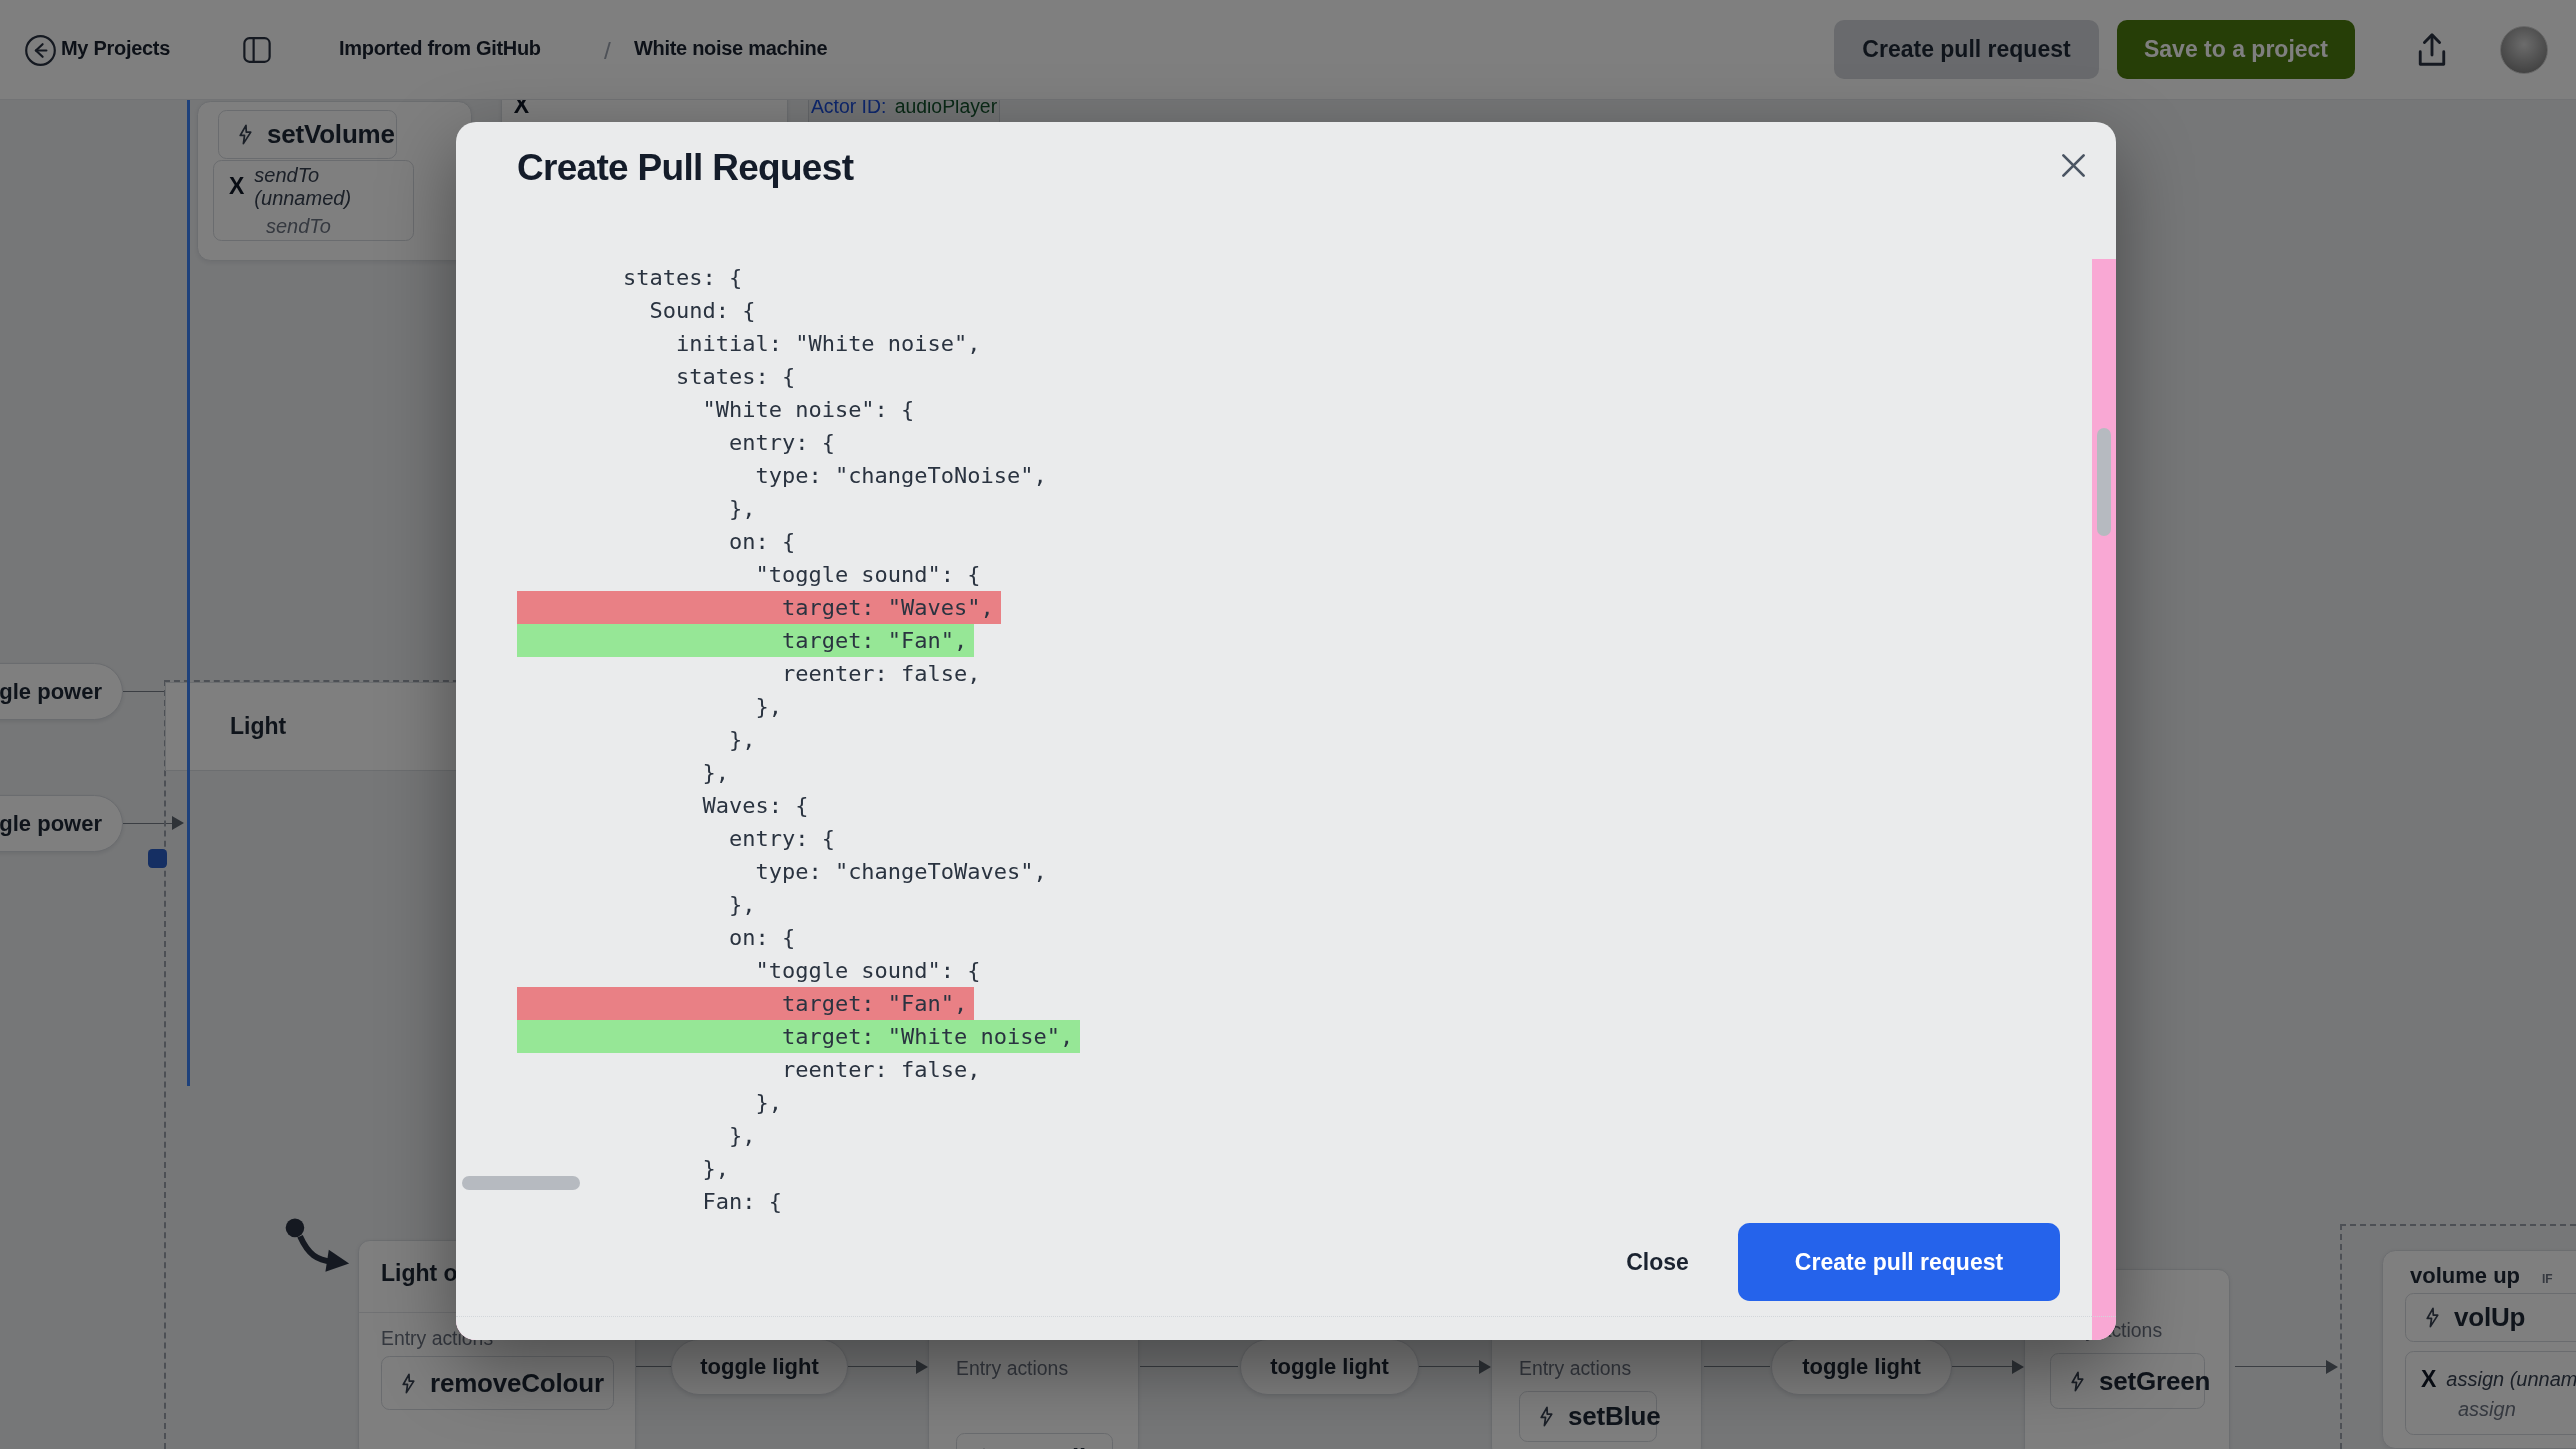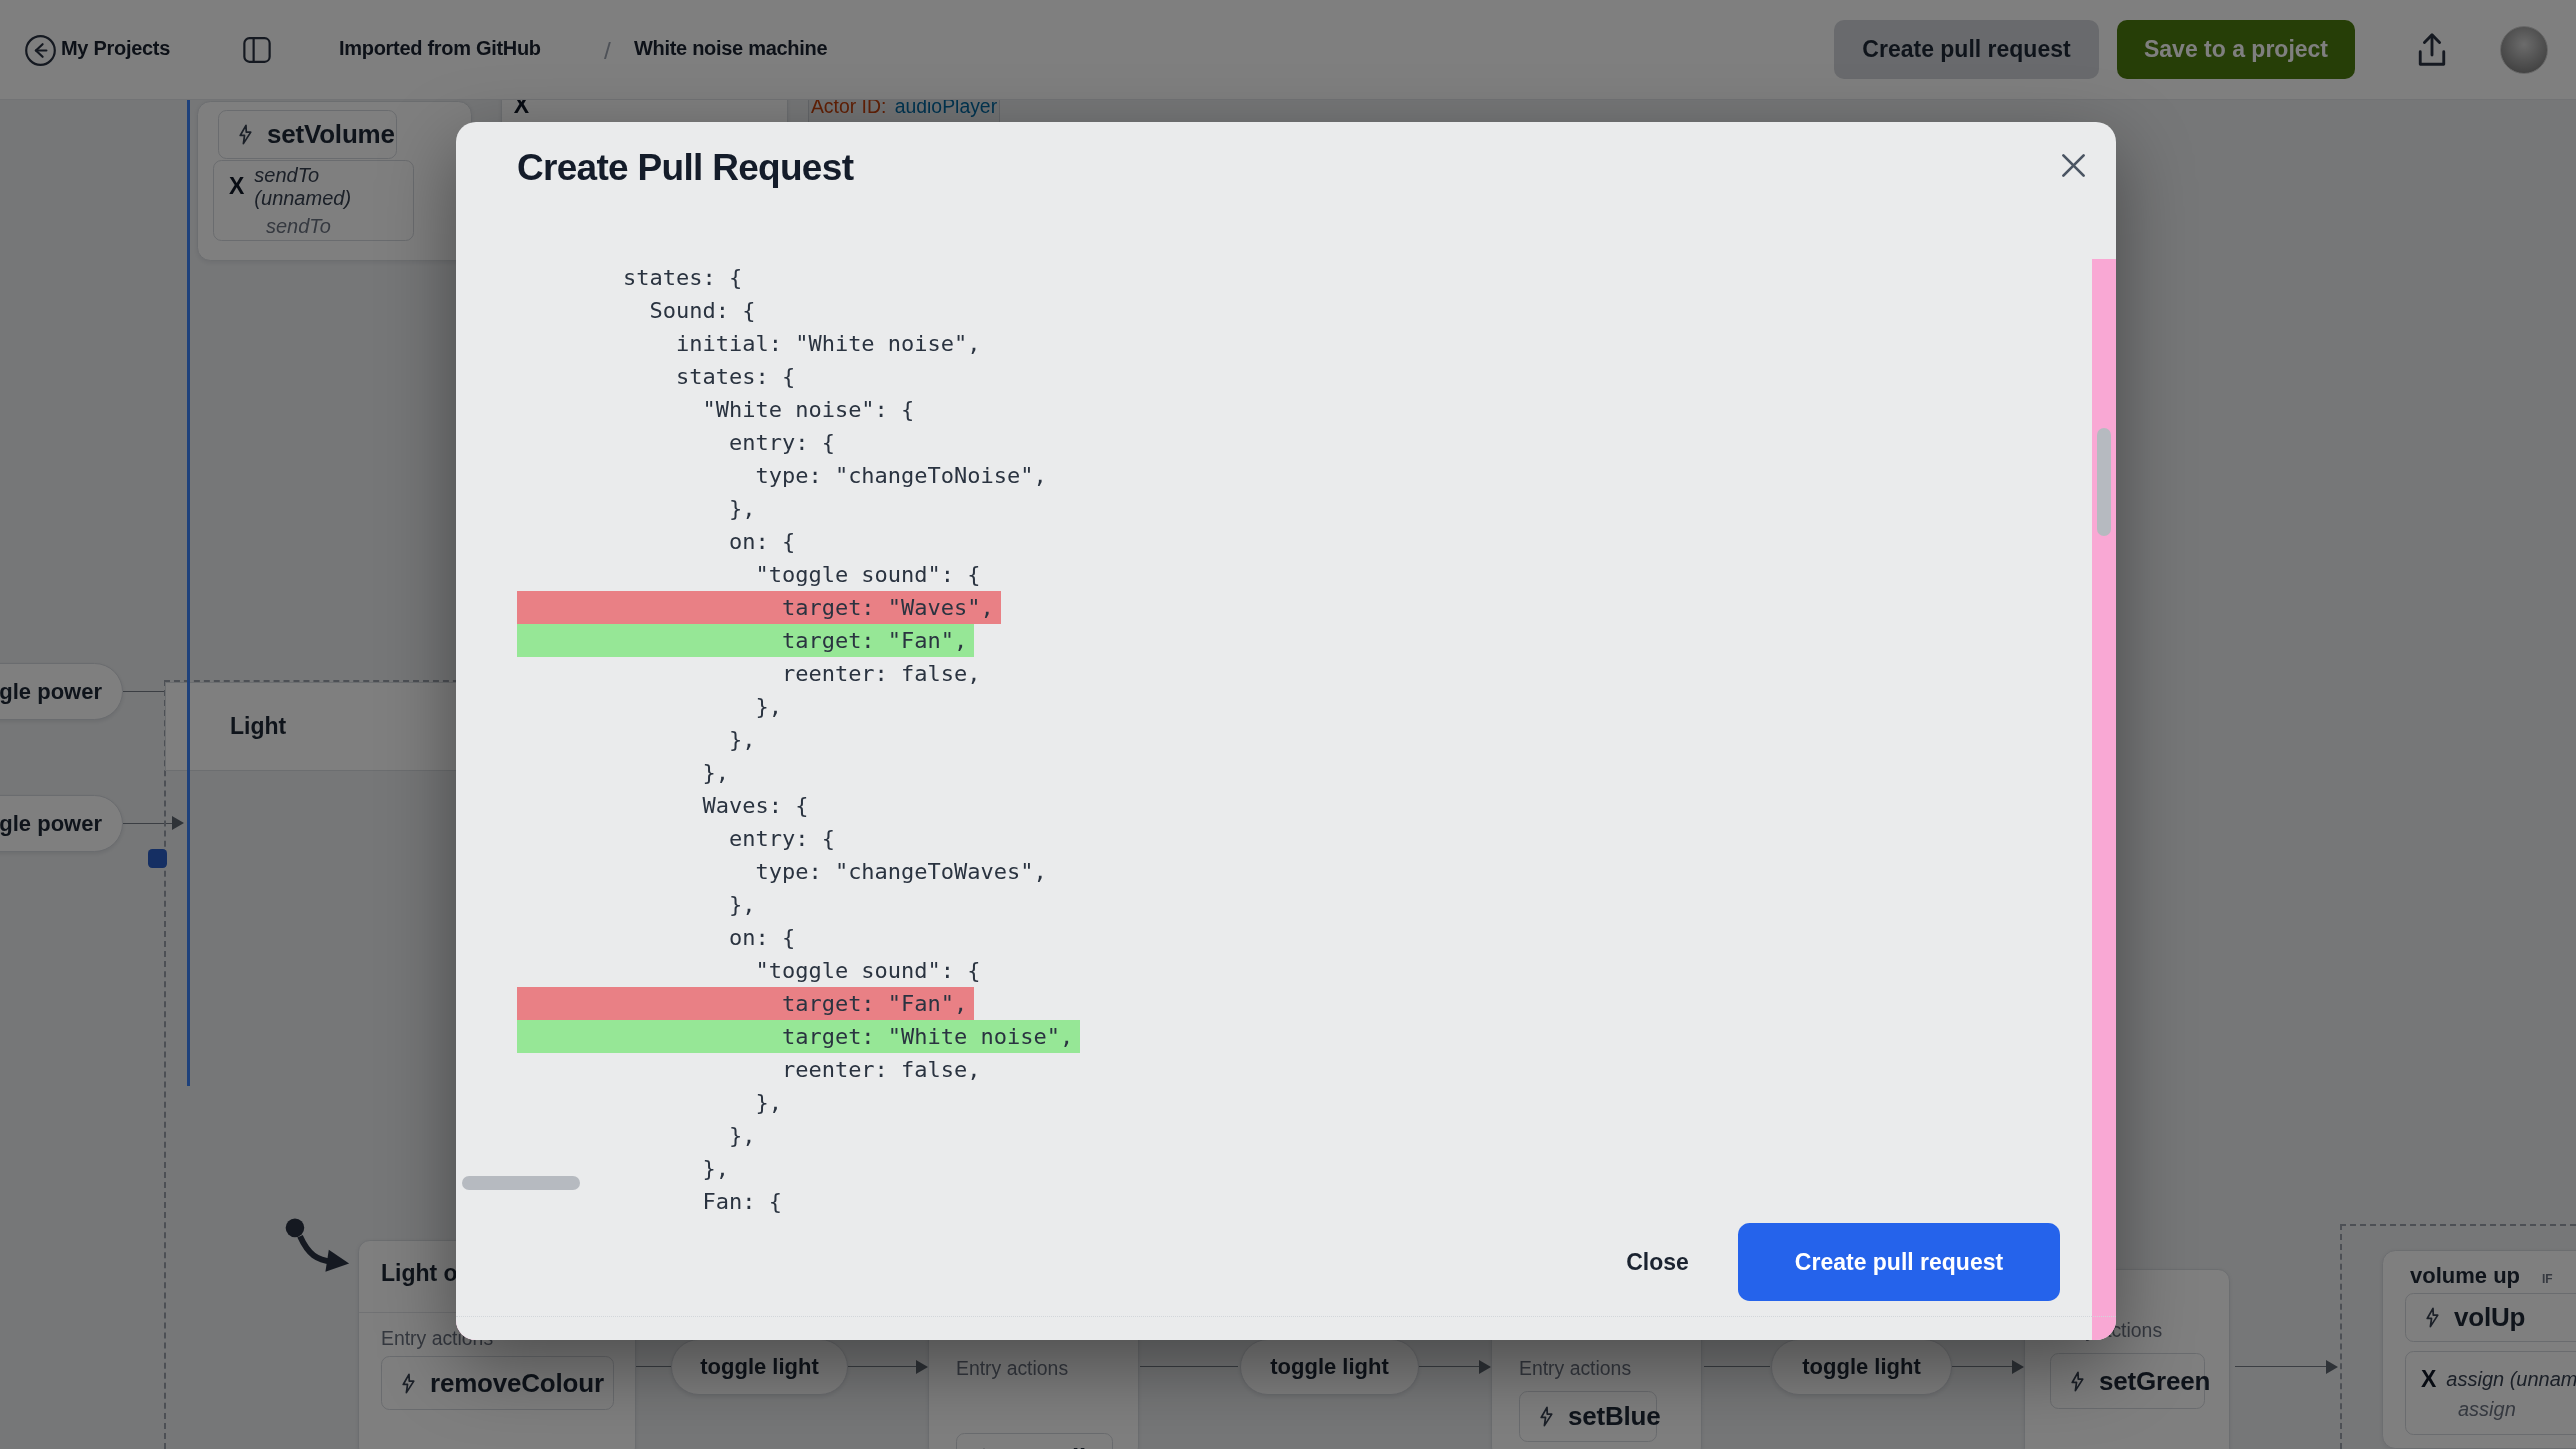--- a/index.html
+++ b/index.html
@@ -44,21 +44,21 @@
   .arrowhead { position:absolute; width:0; height:0; border-top:7.6px solid transparent;
     border-bottom:7.6px solid transparent; border-left:12.7px solid #5f6670; }
   .dash-v { position:absolute; width:0; border-left:2.5px dashed #9aa1ab; }
   .dash-h { position:absolute; height:0; border-top:2.5px dashed #9aa1ab; }
   #blue-edge { left:187px; top:100px; width:2.5px; height:986px; background:#3c82f6; z-index:5; }
   #blue-handle { left:148px; top:849px; width:19.4px; height:19.4px; border-radius:4.2px;
     background:#2b5fc7; z-index:6; }
   #actor-bar { left:808px; top:89px; width:192px; height:34px; background:#e4e6e9;
     border:0.8px solid #c9ccd2; border-radius:6.7px 6.7px 0 0; display:flex; align-items:center;
     justify-content:center; gap:8.4px; font-size:19.4px; }
-  #actor-bar .k { color:#c2410c; } #actor-bar .v { color:#0369a1; }
+  #actor-bar .k { color:#1d4ed8; } #actor-bar .v { color:#14532d; }
   #light-header { left:165px; top:682px; width:763px; height:89px; background:#ffffff;
     border:0.8px solid #d9dce1; display:flex; align-items:center; padding-left:64px;
     font-size:23px; font-weight:700; color:#1f2937; }
   .bolt svg { display:block; }
 
   
   #scrim { left:0; top:0; width:2576px; height:1449px; background:rgba(0,0,0,0.5); z-index:40; }
 
   
   #modal { left:456px; top:122px; width:1660px; height:1218px; background:#eaebec;

